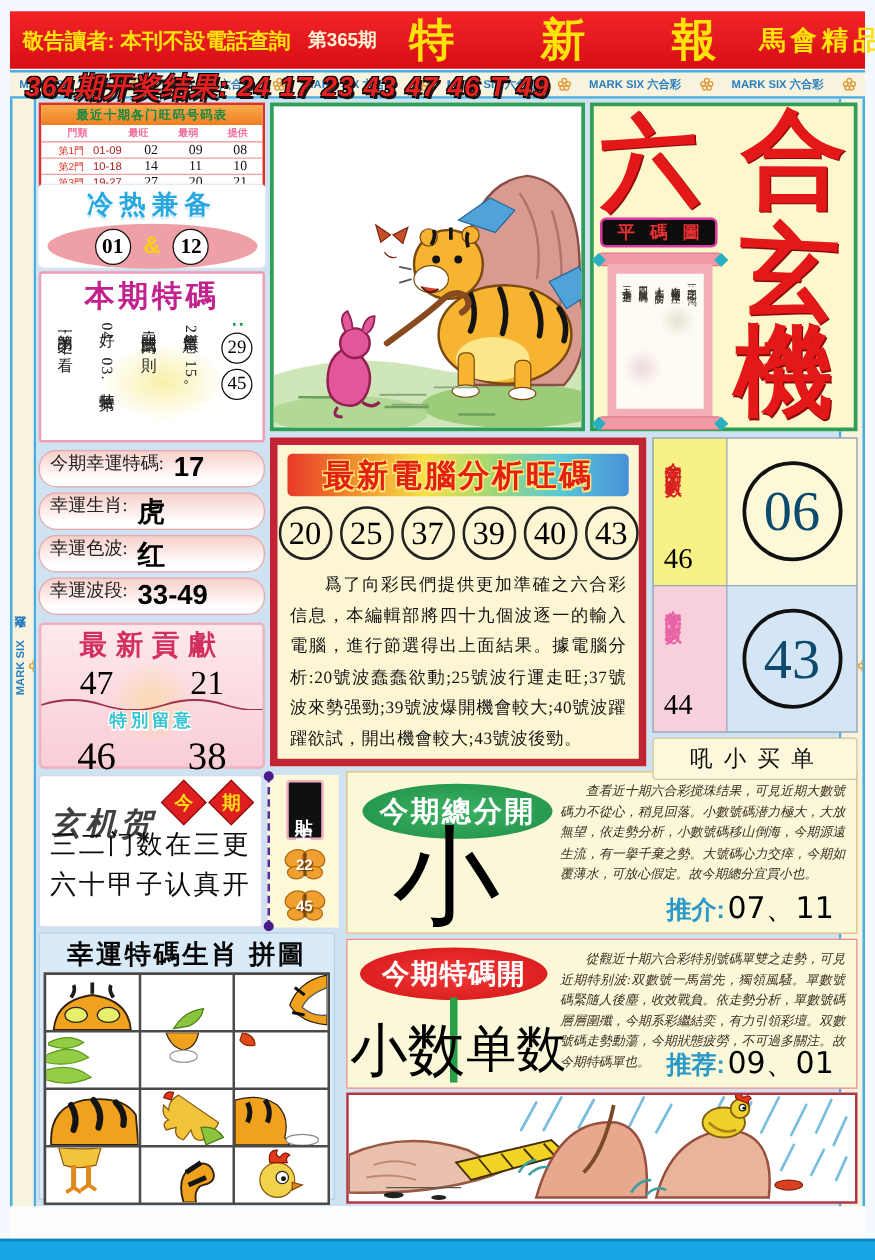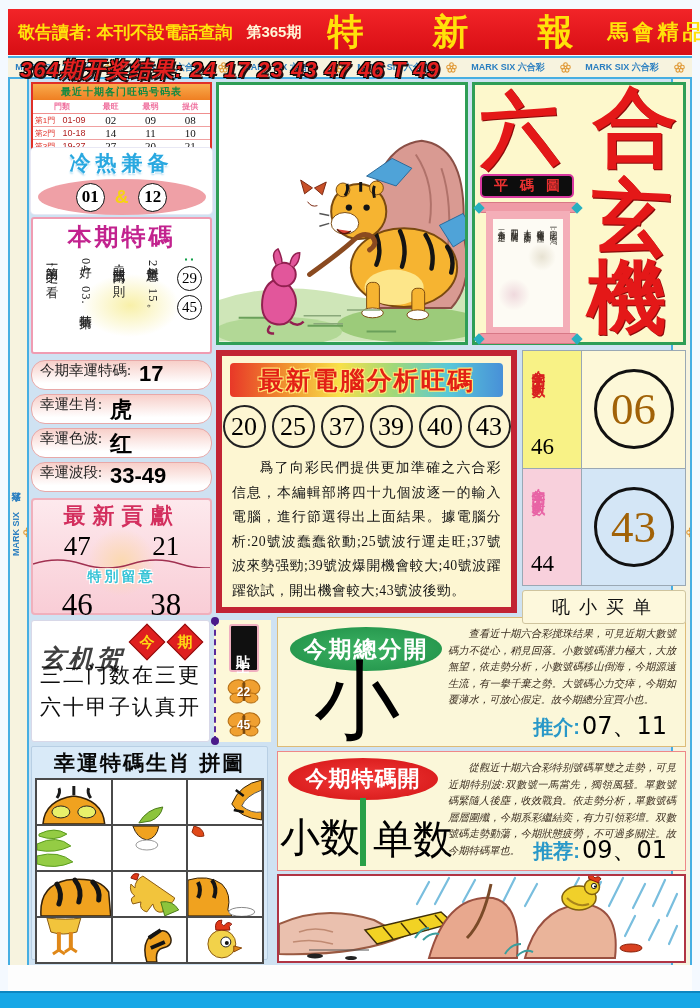--- a/index.html
+++ b/index.html
@@ -40,21 +40,21 @@
   
   .hot-table{left:31px;top:82px;width:181px;background:#fff;border:2px solid #e03028;box-sizing:border-box;}
   .t-title{background:linear-gradient(#f9ab4d,#ef7f22);color:#128a42;font-weight:bold;font-size:10px;
            text-align:center;padding:1px 0;letter-spacing:1px;}
   .t-head{display:flex;border-bottom:1px solid #ef8f8f;}
   .t-head span{color:#ef6f9d;font-size:8px;font-weight:bold;text-align:center;padding:1px 0;}
   .th0{width:58px;} .thn{flex:1;}
   .t-row{display:flex;border-bottom:1px solid #f0a0a0;align-items:center;}
   .t-row:last-child{border-bottom:none;}
   .tc{font-size:8px;text-align:center;}
-  .tc.g{width:24px;color:#e03028;}
+  .tc.g{width:24px;color:#e03028;margin-left:12px;}
   .tc.rg{width:34px;color:#b02020;font-size:9px;}
   .tc.n{flex:1;font-size:11px;color:#111;font-family:"Liberation Serif",serif;}
 
   .coldhot{left:31px;top:148px;width:181px;height:66px;background:#fff;border-radius:4px;
            box-shadow:0 0 0 1px #e8e8f4;}
   .ch-title{text-align:center;color:#29a8e0;font-size:21px;font-weight:bold;letter-spacing:5px;
             text-shadow:1px 1px 0 #fff,-1px -1px 0 #fff,0 2px 2px #9fd4ee;padding-top:1px;}
   .ch-ellipse{margin:2px auto 0;width:168px;height:36px;border-radius:50%;background:#efa0a6;
               display:flex;align-items:center;justify-content:center;gap:10px;}
   .ch-num{width:27px;height:27px;border-radius:50%;background:#fff;border:1.5px solid #111;
@@ -154,21 +154,21 @@
             font-style:italic;font-size:10.3px;line-height:16.5px;color:#3a2d20;text-align:justify;text-indent:2em;}
   .rec{position:absolute;right:18px;bottom:4px;display:flex;align-items:baseline;gap:2px;}
   .rec-label{color:#2898c8;font-size:20px;font-weight:bold;}
   .rec-value{color:#000;font-size:24px;font-family:"DejaVu Sans",sans-serif;}
 
   .spec-box{left:277px;top:751px;width:409px;height:120px;border:1px solid #e88;}
   .sb-ellipse{position:absolute;left:10px;top:6px;width:150px;height:42px;border-radius:50%;
               background:radial-gradient(#f23a3a,#d31414);color:#fff;font-size:22px;font-weight:bold;
               display:flex;align-items:center;justify-content:center;letter-spacing:1px;}
   .sb-stem{position:absolute;left:82px;top:46px;width:6px;height:68px;background:#28a048;}
-  .sb-big1{position:absolute;left:2px;top:58px;font-size:40px;font-family:"Liberation Serif",serif;}
+  .sb-big1{position:absolute;left:2px;top:58px;font-size:46px;font-family:"Liberation Serif",serif;}
   .sb-big2{position:absolute;left:95px;top:60px;font-size:40px;font-family:"Liberation Serif",serif;}
 
   .rainpic{left:277px;top:874px;width:409px;height:89px;background:#fff;border:2px solid #b03444;
            box-sizing:border-box;}
   .rainpic svg{width:100%;height:100%;display:block;}
 
   
   .mystery{left:472px;top:82px;width:214px;height:263px;background:#fdf8cc;border:3px solid #2f9e56;
            box-sizing:border-box;}
   .bigchar{position:absolute;color:#e41818;font-family:"DejaVu Serif",serif;font-weight:bold;line-height:1;
@@ -196,21 +196,21 @@
          display:grid;grid-template-columns:58px 1fr;grid-template-rows:1fr 1fr;background:#9aa8b4;gap:1px;}
   .st-cell{display:block;position:relative;}
   .st-y{background:#f8f286;} .st-c{background:#fdf8d8;} .st-p{background:#f8d0dc;} .st-b{background:#d4e6f6;}
   .vlabs{position:absolute;left:6px;top:8px;writing-mode:vertical-rl;display:flex;gap:4px;}
   .vlabs span{font-size:13.5px;font-weight:bold;letter-spacing:2px;}
   .st-y .vlabs span{color:#d82020;}
   .st-p .vlabs span{color:#e863a5;}
   .st-count{position:absolute;left:8px;bottom:8px;font-size:23px;font-family:"Liberation Serif",serif;color:#000;}
   .st-circle{position:absolute;left:50%;top:50%;transform:translate(-50%,-50%);width:74px;height:74px;
              border:3px solid #111;border-radius:50%;display:flex;align-items:center;justify-content:center;
-             font-size:45px;font-family:"Liberation Serif",serif;color:#a16207;}
+             font-size:45px;font-family:"Liberation Serif",serif;color:#0c4a6e;}
   .buybox{left:522px;top:590px;width:164px;height:34px;background:#fdf8dc;border:1px solid #cfc49e;
           box-sizing:border-box;border-radius:3px;display:flex;align-items:center;justify-content:center;
           font-size:18px;letter-spacing:9px;color:#111;font-family:"Liberation Serif",serif;padding-left:4px;}
 </style>
 </head>
 <body>
 
 <div class="sheet">
 
   <div class="abs banner">

